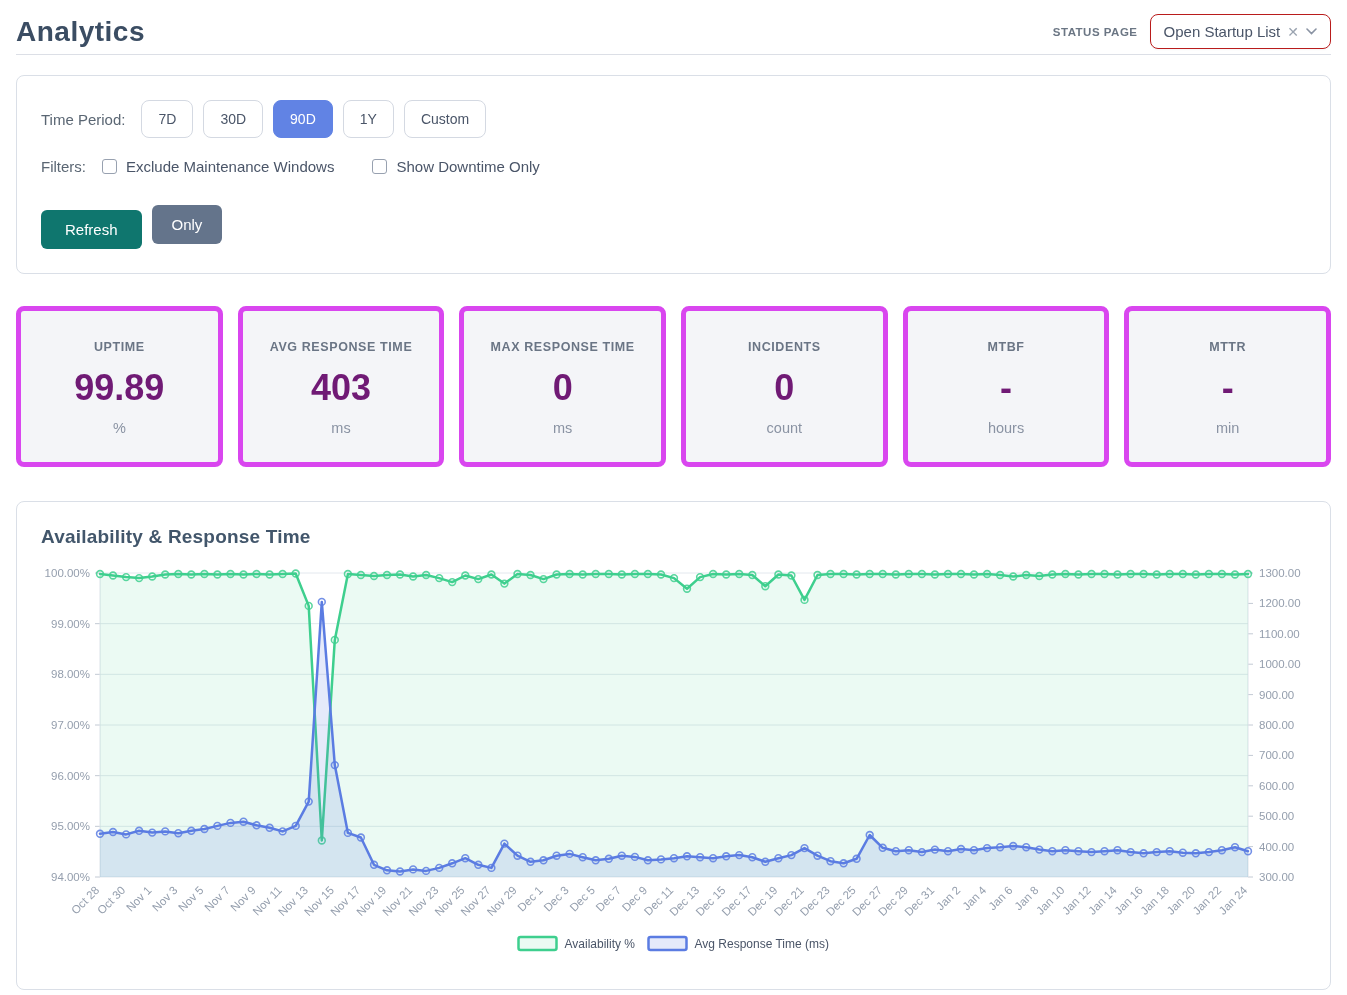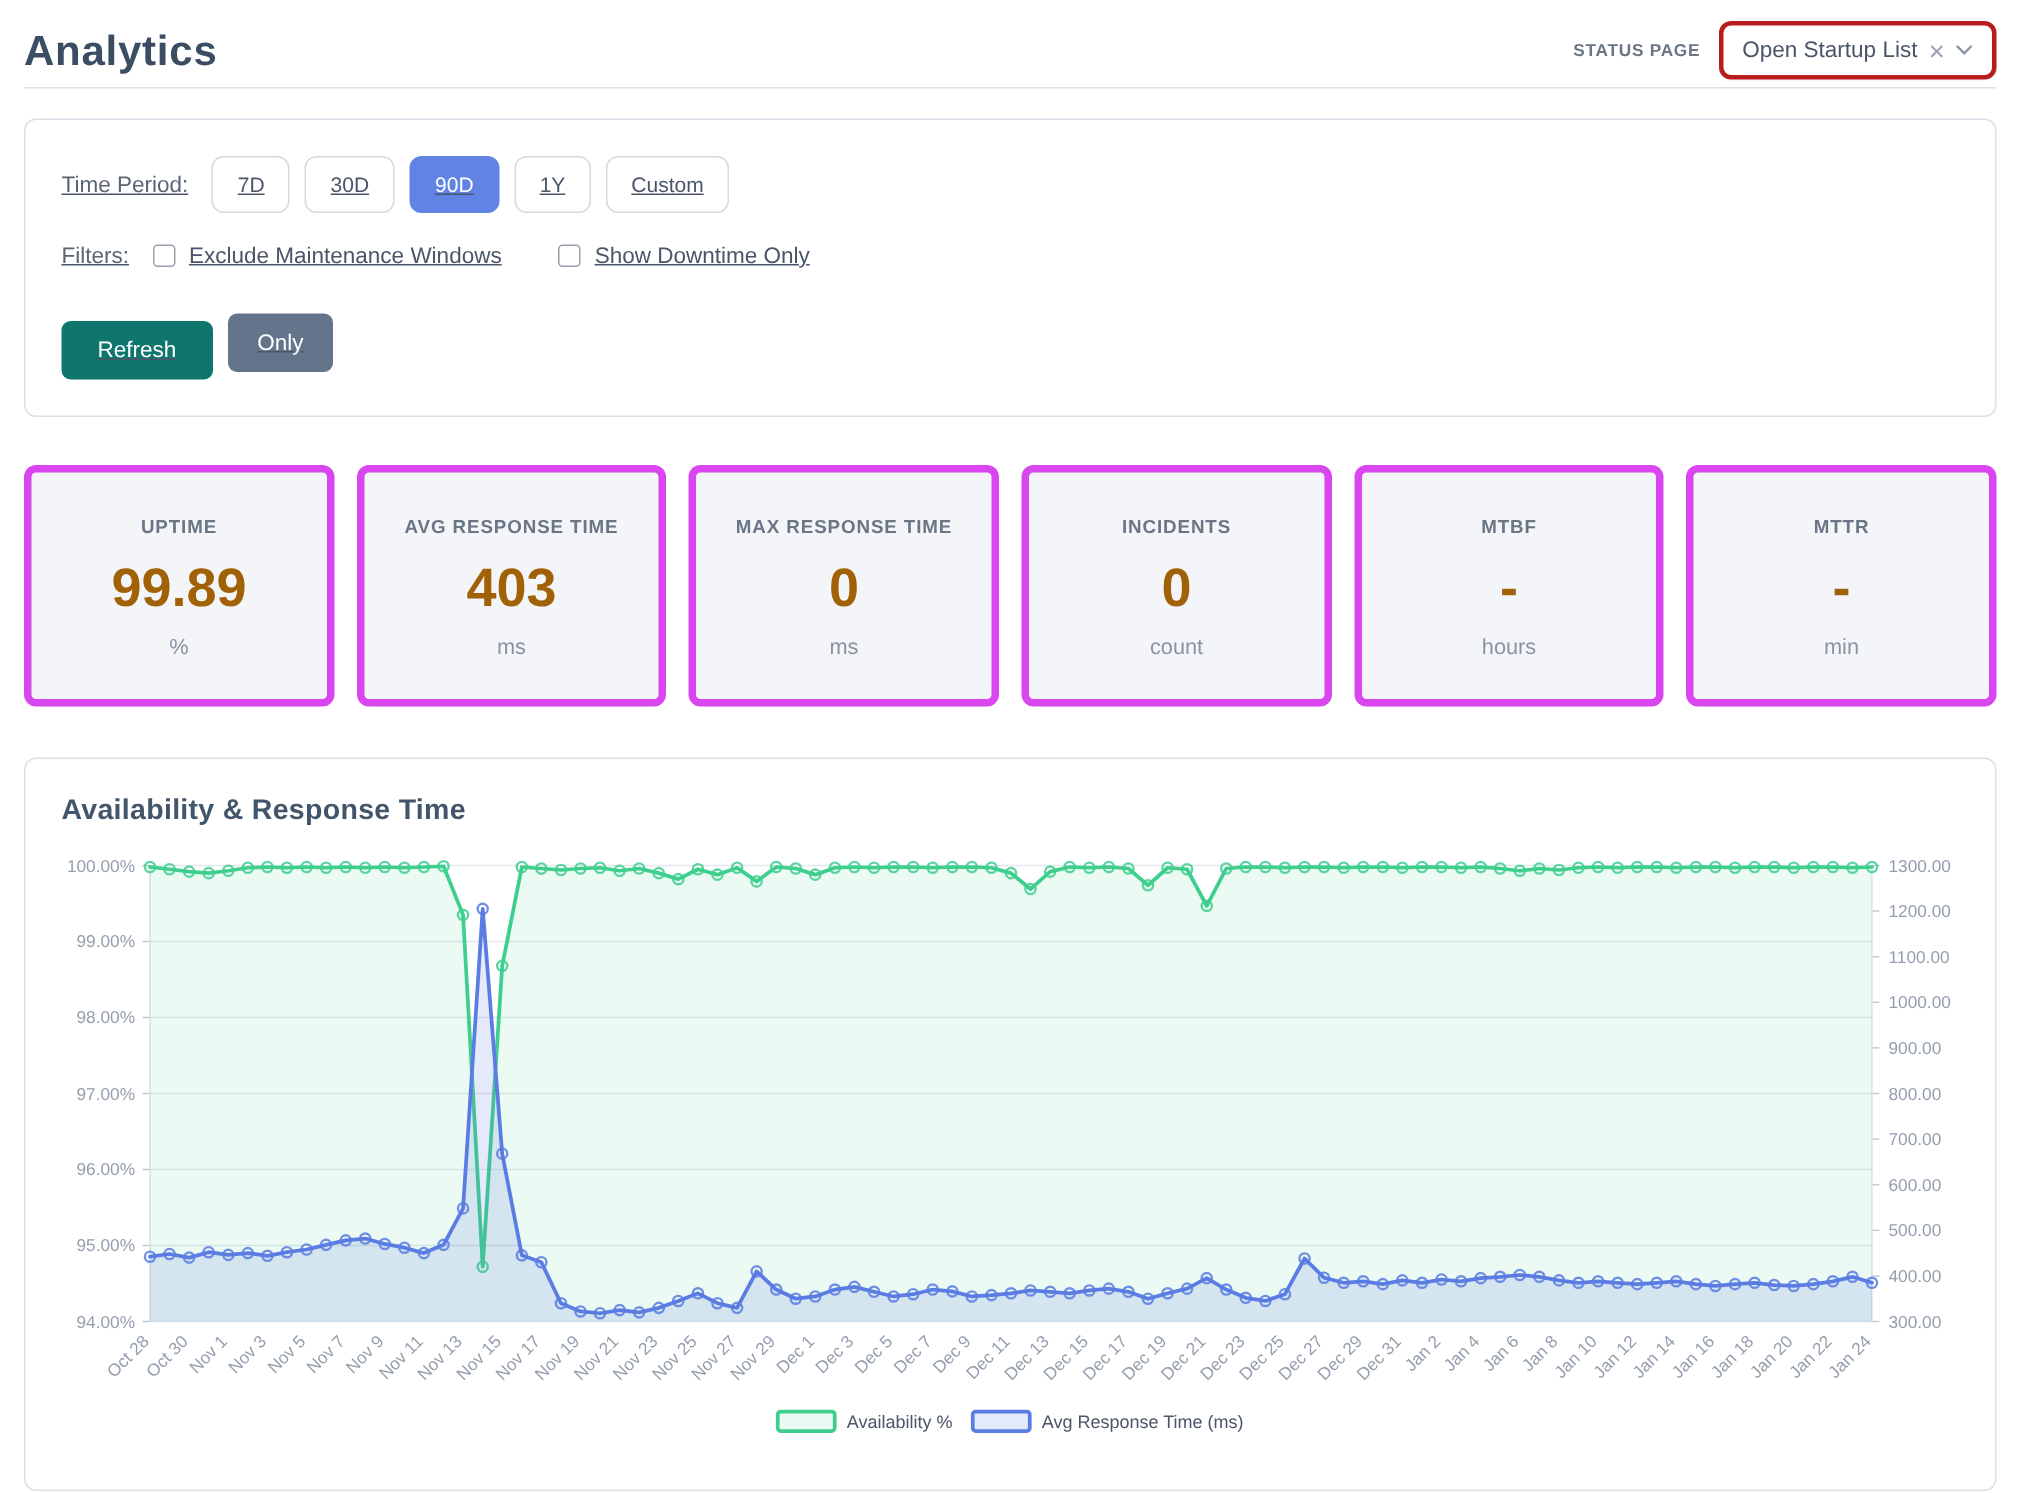--- a/index.html
+++ b/index.html
@@ -6,53 +6,53 @@
   html,body { margin:0; padding:0; background:#fff; }
   body { font-family:"Liberation Sans", sans-serif; color:#4a5568; width:1347px; }
   .page { width:1347px; min-height:995px; padding:12px 16px 18px; }
 
   
   .hdr { display:flex; align-items:center; padding:2px 0 5px; border-bottom:1px solid #dcdfe6; }
   .hdr-left { flex:1; }
   .app-title { font-size:28px; font-weight:700; color:#3b4d63; letter-spacing:.5px; }
   .hdr-center { display:flex; align-items:center; gap:12px; }
   .sp-label { font-size:11.5px; font-weight:600; color:#6b7684; letter-spacing:.5px; }
-  .dropdown { display:flex; align-items:center; gap:7px; border:3px solid #b91c1c; border-radius:8px;
+  .dropdown { display:flex; align-items:center; gap:7px; border:1px solid #b91c1c; border-radius:8px;
               padding:8px 13px; font-size:15px; color:#4a5568; background:#fff; cursor:pointer;
               box-shadow:0 1px 2px rgba(20,30,50,.04); }
   .clear-x { color:#9aa3b0; font-size:14px; line-height:1; cursor:pointer; }
   .chev { width:11px; height:7px; }
   .hdr-right { flex:1; display:flex; justify-content:flex-end; }
   .share-btn { display:flex; align-items:center; gap:3px; border:1px solid #62748d; border-radius:5px;
                background:#fff; color:#5f738c; font-size:13px; padding:5px 9px; cursor:pointer; }
 
   
   .panel { border:1px solid #dadfe7; border-radius:8px; background:#fff; }
   .controls { margin-top:20px; padding:24px; }
-  .crow { display:flex; align-items:center;text-decoration:underline; }
+  .crow { display:flex; align-items:center; }
   .crow-label { font-size:15px; color:#5a6673; margin-right:16px; }
   .pbtn { border:1px solid #d4d9e2; background:#fff; border-radius:8px; padding:10px 16px;
           font-size:14px; color:#4a5568; margin-right:10px; cursor:pointer; font-family:inherit; }
   .pbtn.active { background:#6183e4; border-color:#6183e4; color:#fff; }
   .filters { margin-top:20px; }
   .fitem { display:flex; align-items:center; gap:9px; margin-right:38px; cursor:pointer; }
   .cb { width:15px; height:15px; border:1.5px solid #98a1b0; border-radius:3px; background:#fff; }
   .fitem span.flabel { font-size:15px; color:#4a5568; }
   .actions { margin-top:24px; }
   .btn { border:none; border-radius:6px; font-size:15px; color:#fff; padding:11px 24px;
          margin-right:10px; cursor:pointer; font-family:inherit; }
   .btn-primary { background:#0f766e;margin-top:11px; }
   .btn-secondary { background:#64748b; padding:11px 20px; }
 
   
   .stats { display:flex; gap:15px; margin-top:32px; }
   .card { flex:1; background:#f4f5f8; border:5px solid #d946ef; border-radius:8px;
           text-align:center; padding:29px 0 26px; }
   .card .lbl { font-size:12.5px; font-weight:600; color:#6a7585; letter-spacing:.6px; }
-  .card .val { font-size:36px; font-weight:700; color:#a16207; margin:13px 0 11px; }
+  .card .val { font-size:36px; font-weight:700; color:#701a75; margin:13px 0 11px; }
   .card .unit { font-size:14.5px; color:#8a93a3; }
 
   
   .chartpanel { margin-top:34px; padding:24px 0 8px; }
   .chart-title { font-size:19px; font-weight:700; color:#42566b; margin:0 0 8px 24px; letter-spacing:.2px; }
   svg.chart { display:block; }
   .ax { fill:#949ead; font-size:11.5px; font-family:"Liberation Sans", sans-serif; }
   .lg { fill:#4a5568; font-size:12px; font-family:"Liberation Sans", sans-serif; }
 </style>
 </head>

